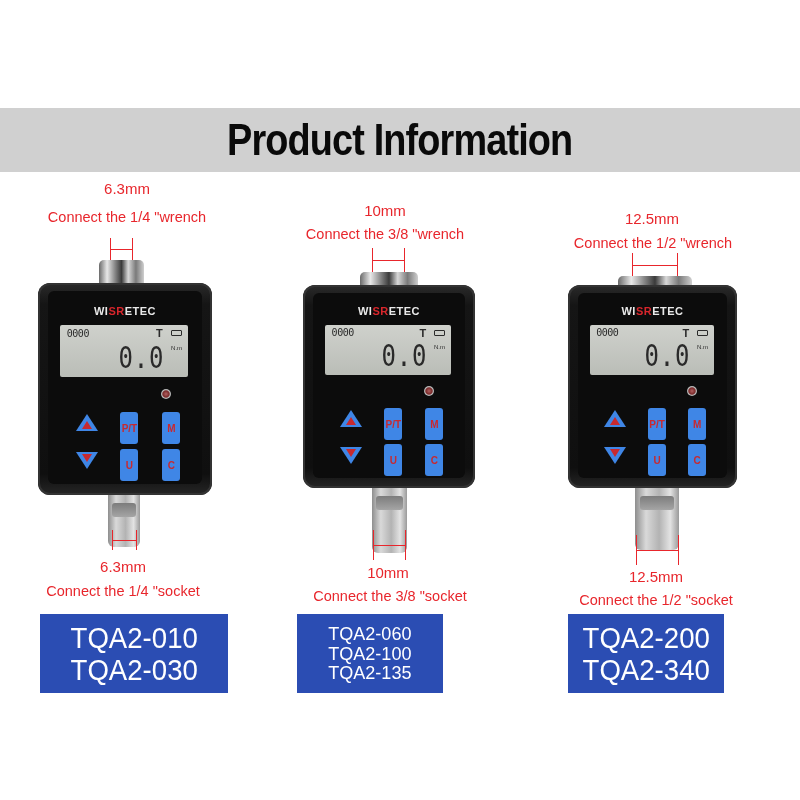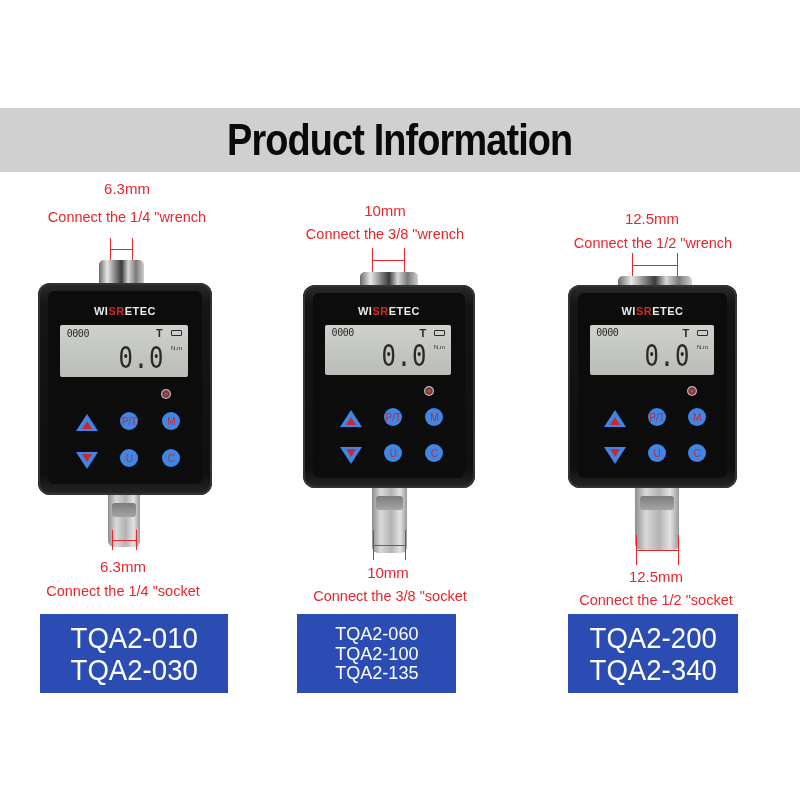--- a/index.html
+++ b/index.html
@@ -43,22 +43,22 @@
     position: absolute; background: linear-gradient(180deg, #cfd1cc, #babdb7);
     border-radius: 2px; color: #2a2a2a; font-family: "DejaVu Sans Mono", monospace;
   }
   .lcd-count { position: absolute; left: 5%; top: 4%; font-size: 10px; letter-spacing: -0.5px; }
   .lcd-mode { position: absolute; right: 20%; top: 3%; font-size: 11px; font-weight: 700; font-family: "Liberation Sans", sans-serif; }
   .lcd-batt { position: absolute; right: 5%; top: 9%; width: 11px; height: 6px; border: 1.5px solid #2a2a2a; border-radius: 1px; }
   .lcd-value { position: absolute; right: 19%; bottom: 8%; font-size: 30px; letter-spacing: 1px; transform: scaleX(0.8); transform-origin: right bottom; line-height: 1; }
   .lcd-unit { position: absolute; right: 5%; top: 38%; font-size: 6px; font-family: "Liberation Sans", sans-serif; }
   .led { position: absolute; width: 10px; height: 10px; border-radius: 50%; background: radial-gradient(circle, #b06060 0%, #7a2a2a 45%, #bbb 60%, #888 100%); }
   .key {
-    position: absolute; width: 18px; height: 18px; border-radius: 9px;
-    background: #3f86e6; color: #c8292f; font-weight: 400;
+    position: absolute; width: 18px; height: 32px; border-radius: 3px;
+    background: #3f86e6; color: #c8292f; font-weight: 700;
     font-size: 10px; display: flex; align-items: center; justify-content: center;
     font-family: "Liberation Sans", sans-serif;
   }
   .tri { position: absolute; width: 0; height: 0; }
   .tri-up { border-left: 11px solid transparent; border-right: 11px solid transparent; border-bottom: 17px solid #3f86e6; }
   .tri-up::after { content: ""; position: absolute; left: -5px; top: 7px; border-left: 5px solid transparent; border-right: 5px solid transparent; border-bottom: 8px solid #c8292f; }
   .tri-down { border-left: 11px solid transparent; border-right: 11px solid transparent; border-top: 17px solid #3f86e6; }
   .tri-down::after { content: ""; position: absolute; left: -5px; top: -15px; border-left: 5px solid transparent; border-right: 5px solid transparent; border-top: 8px solid #c8292f; }
   .drive-bot {
     position: absolute; border-radius: 0 0 6px 6px;
@@ -147,21 +147,21 @@
       <div class="key" style="left:112px; top:151px;">C</div>
     </div>
   </div>
   <div class="drive-bot" style="left:372px; top:488px; width:35px; height:65px;"></div>
 </div>
 
 <div class="bracket" style="left:373px; top:530px; width:33px; height:30px;"></div>
 <div class="red-text dim-size" style="left:333px; top:564px; width:110px;">10mm</div>
 <div class="red-text dim-desc" style="left:285px; top:588px; width:210px;">Connect the 3/8 "socket</div>
 
-<div class="model-box mb-small" style="left:297px; top:614px; width:159px; height:79px;text-align:right;">
+<div class="model-box mb-small" style="left:297px; top:614px; width:146px; height:79px;text-align:right;">
   <span>TQA2-060</span>
   <span>TQA2-100</span>
   <span>TQA2-135</span>
 </div>
 
 <div class="red-text dim-size" style="left:597px; top:210px; width:110px;">12.5mm</div>
 <div class="red-text dim-desc" style="left:548px; top:235px; width:210px;">Connect the 1/2 "wrench</div>
 <div class="bracket" style="left:632px; top:253px; width:46px; height:24px;"></div>
 
 <div class="device">
@@ -185,16 +185,16 @@
       <div class="key" style="left:110px; top:151px;">C</div>
     </div>
   </div>
   <div class="drive-bot" style="left:635px; top:488px; width:44px; height:62px;"></div>
 </div>
 
 <div class="bracket" style="left:636px; top:535px; width:43px; height:30px;"></div>
 <div class="red-text dim-size" style="left:601px; top:568px; width:110px;">12.5mm</div>
 <div class="red-text dim-desc" style="left:551px; top:592px; width:210px;">Connect the 1/2 "socket</div>
 
-<div class="model-box mb-large" style="left:568px; top:614px; width:170px; height:79px;">
+<div class="model-box mb-large" style="left:568px; top:614px; width:156px; height:79px;">
   <span>TQA2-200</span>
   <span>TQA2-340</span>
 </div>
 
 </body></html>

